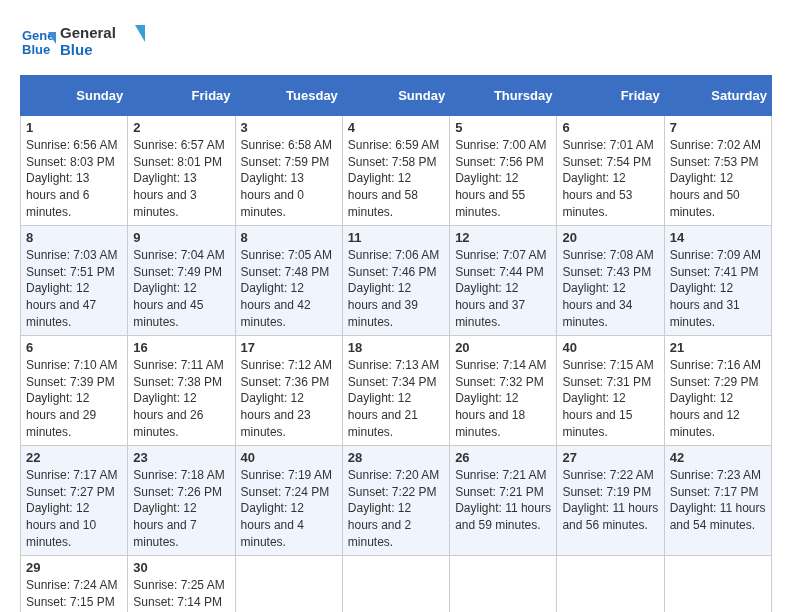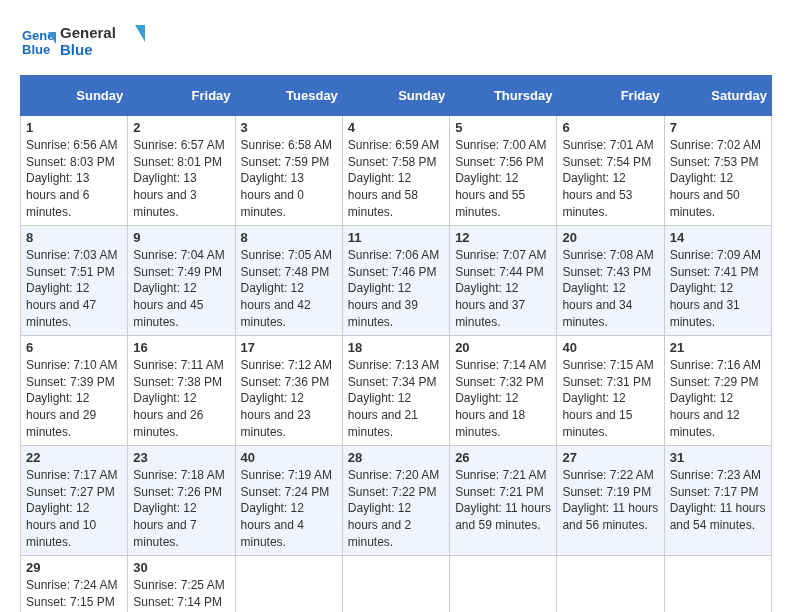--- a/index.html
+++ b/index.html
@@ -230,21 +230,21 @@
         </td>
         <td>
           <span class="day-num">26</span>
           <div class="day-info">Sunrise: 7:21 AM<br>Sunset: 7:21 PM<br>Daylight: 11 hours and 59 minutes.</div>
         </td>
         <td>
           <span class="day-num">27</span>
           <div class="day-info">Sunrise: 7:22 AM<br>Sunset: 7:19 PM<br>Daylight: 11 hours and 56 minutes.</div>
         </td>
         <td>
-          <span class="day-num">31</span>
+          <span class="day-num">42</span>
           <div class="day-info">Sunrise: 7:23 AM<br>Sunset: 7:17 PM<br>Daylight: 11 hours and 54 minutes.</div>
         </td>
       </tr>
       <tr>
         <td>
           <span class="day-num">29</span>
           <div class="day-info">Sunrise: 7:24 AM<br>Sunset: 7:15 PM<br>Daylight: 11 hours and 51 minutes.</div>
         </td>
         <td>
           <span class="day-num">30</span>

